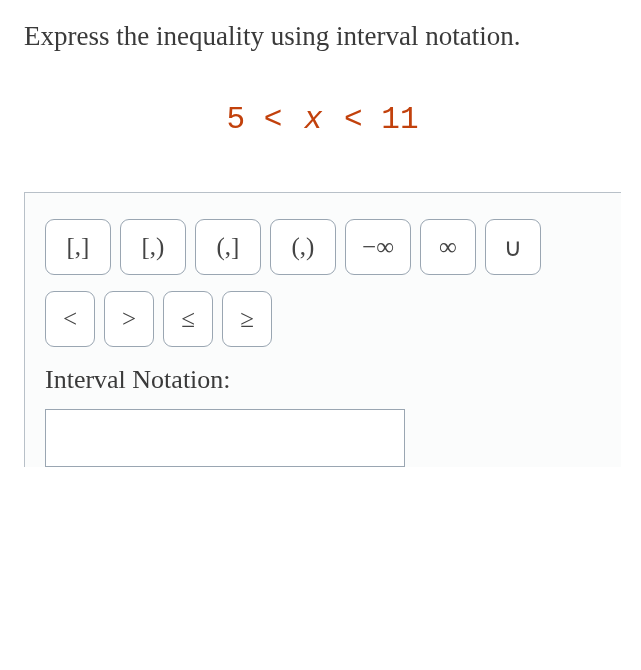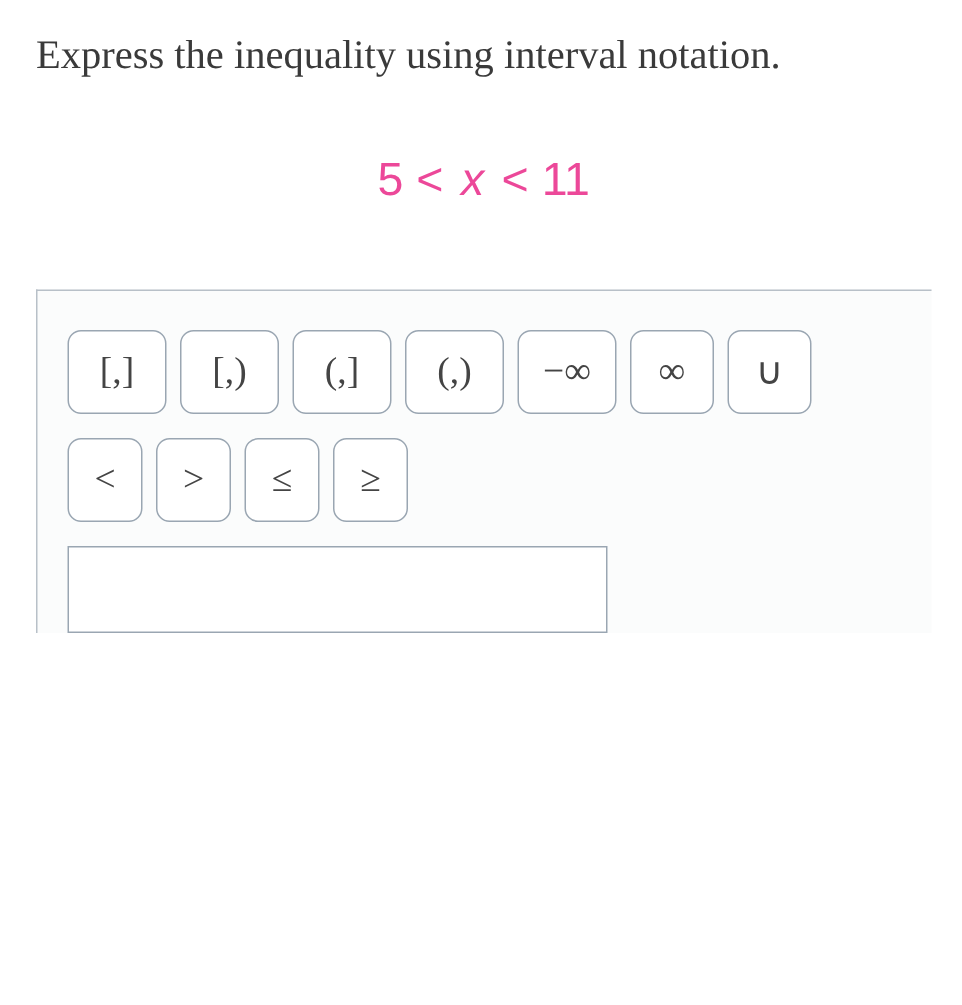--- a/index.html
+++ b/index.html
@@ -16,23 +16,23 @@
   }
   .prompt {
     font-size: 27px;
     line-height: 1.35;
     color: #3a3a3a;
     margin-bottom: 48px;
   }
   .expression {
     text-align: center;
     font-size: 31px;
-    color: #ec4899;
+    color: #c2410c;
     margin-bottom: 55px;
-    font-family: Liberation Sans, sans-serif;
+    font-family: Liberation Mono, monospace;
   }
   .expression .var {
     font-style: italic;
     margin: 0 3px;
   }
   .panel {
     border: 1px solid #b8c0c8;
     border-right: none;
     border-bottom: none;
     padding: 26px 0 0 20px;
@@ -108,17 +108,18 @@
       <div class="btn">∪</div>
     </div>
 
     <div class="btn-row">
       <div class="btn narrow">&lt;</div>
       <div class="btn narrow">&gt;</div>
       <div class="btn narrow">≤</div>
       <div class="btn narrow">≥</div>
     </div>
 
+    <div class="label">Interval Notation:</div>
 
     <input type="text" class="answer-box" value="" style="">
   </div>
 
 </div>
 
 </body></html>

